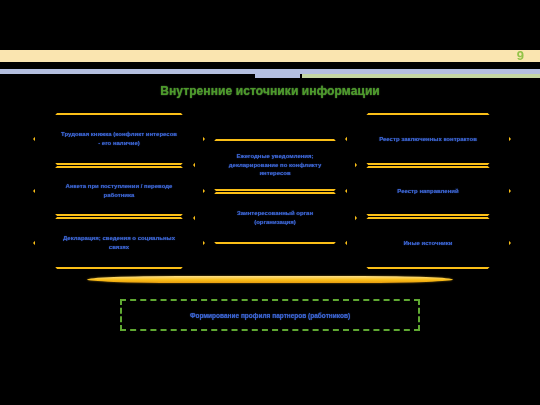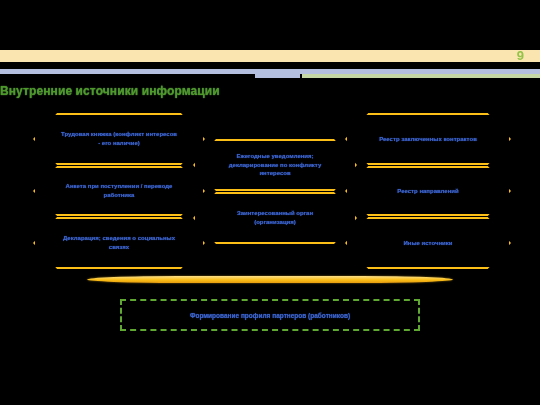--- a/index.html
+++ b/index.html
@@ -55,20 +55,21 @@
     font-weight: bold;
     color: #93c348;
     line-height: 14px;
   }
 
   
   .slide-title {
     position: absolute;
     left: 0; top: 84px;
     width: 540px;
+    text-align: center;
     font-size: 12px;
     font-weight: bold;
     color: #4c9a2a;
     letter-spacing: 0.1px;
     text-shadow: 0 0 1.2px rgba(120,190,90,0.85);
     filter: blur(0.45px);
   }
 
   
   .hex-area {

